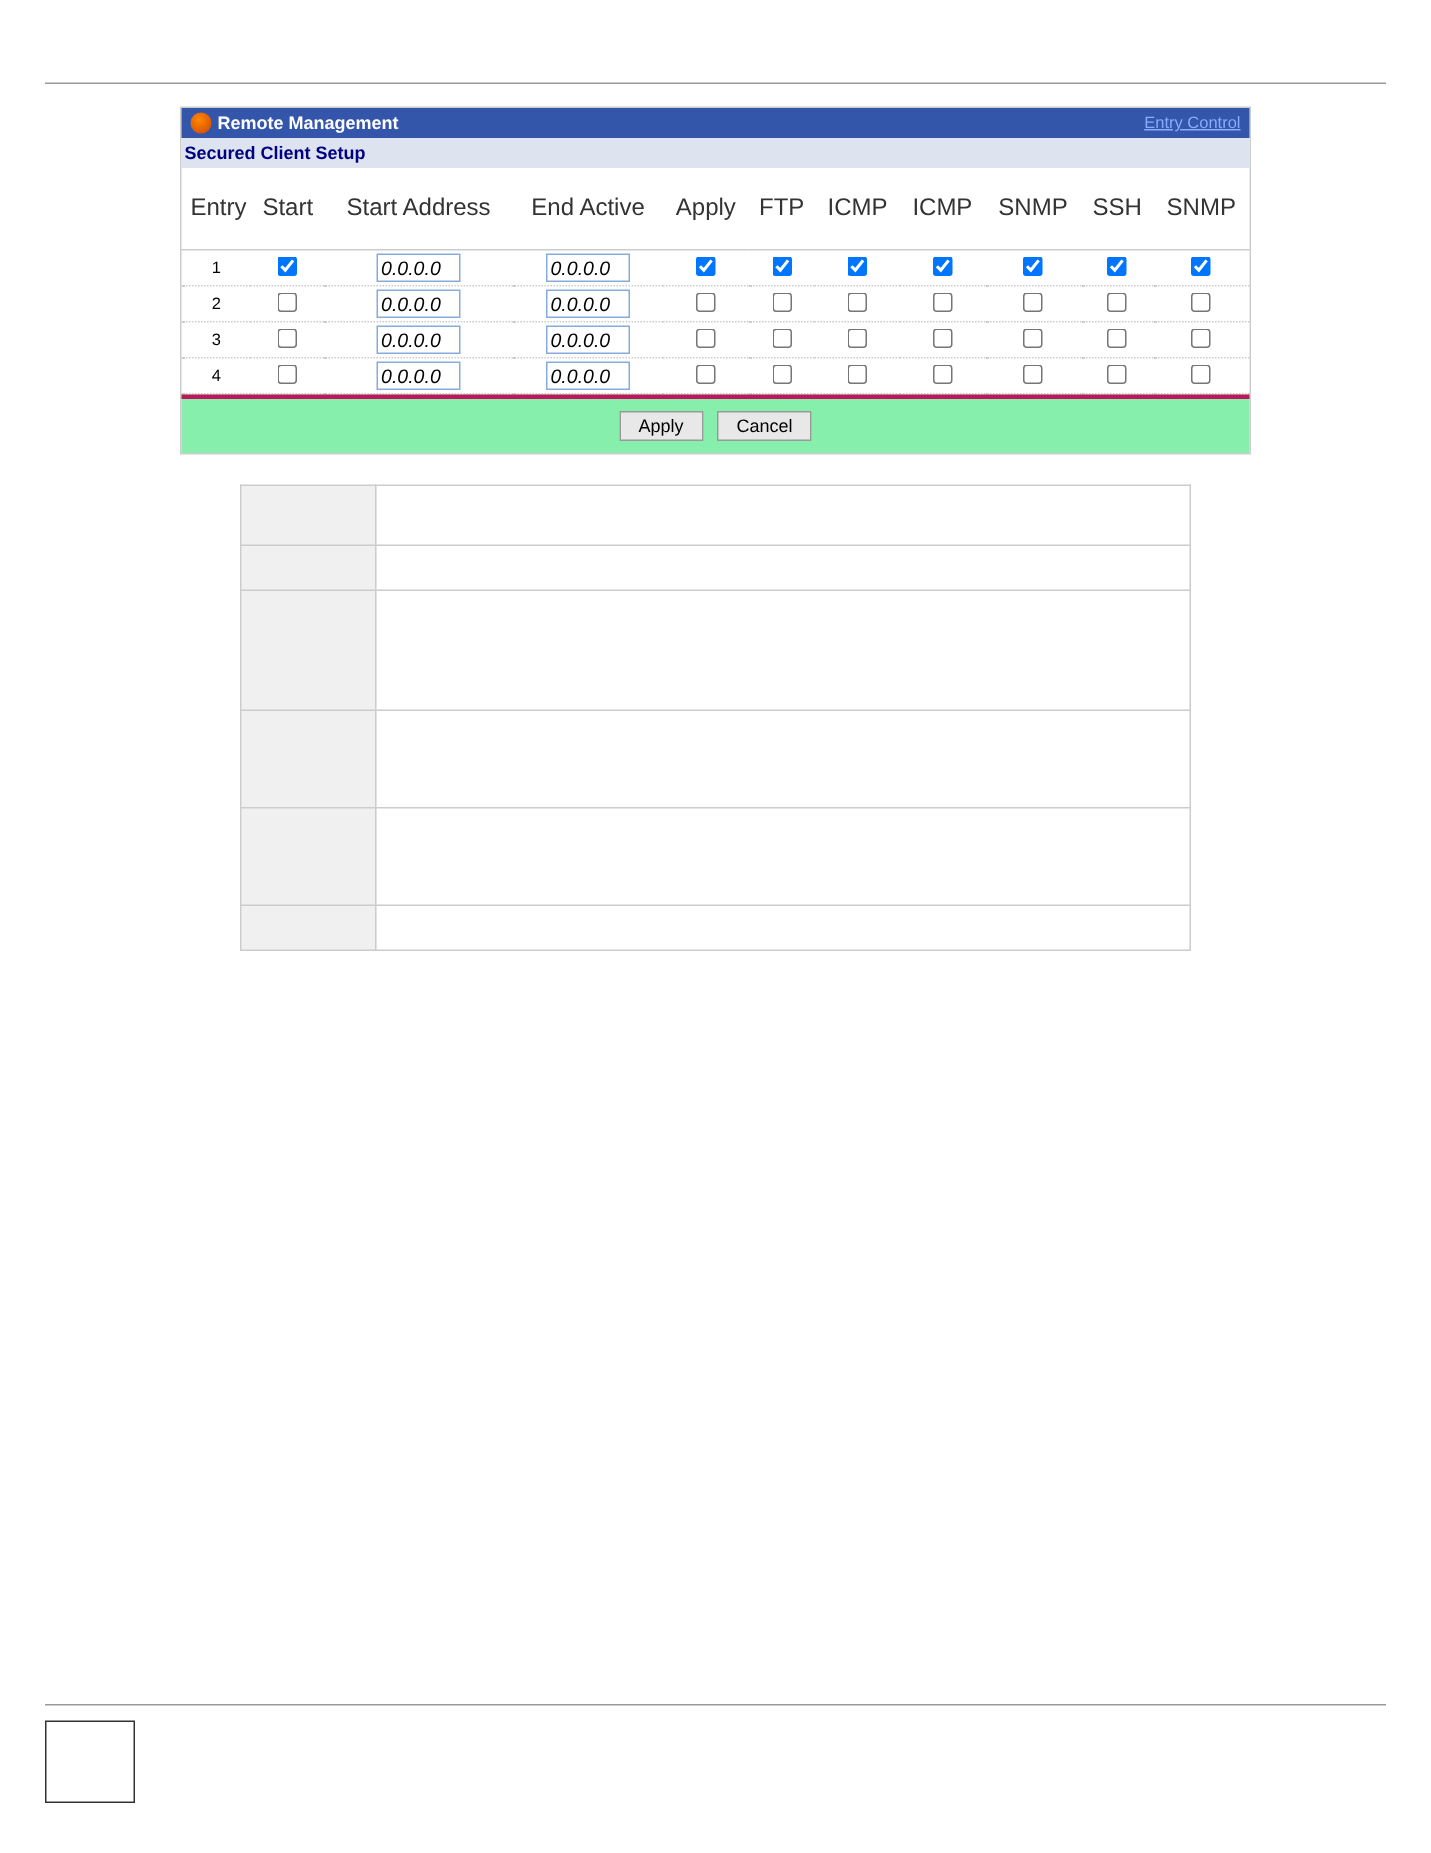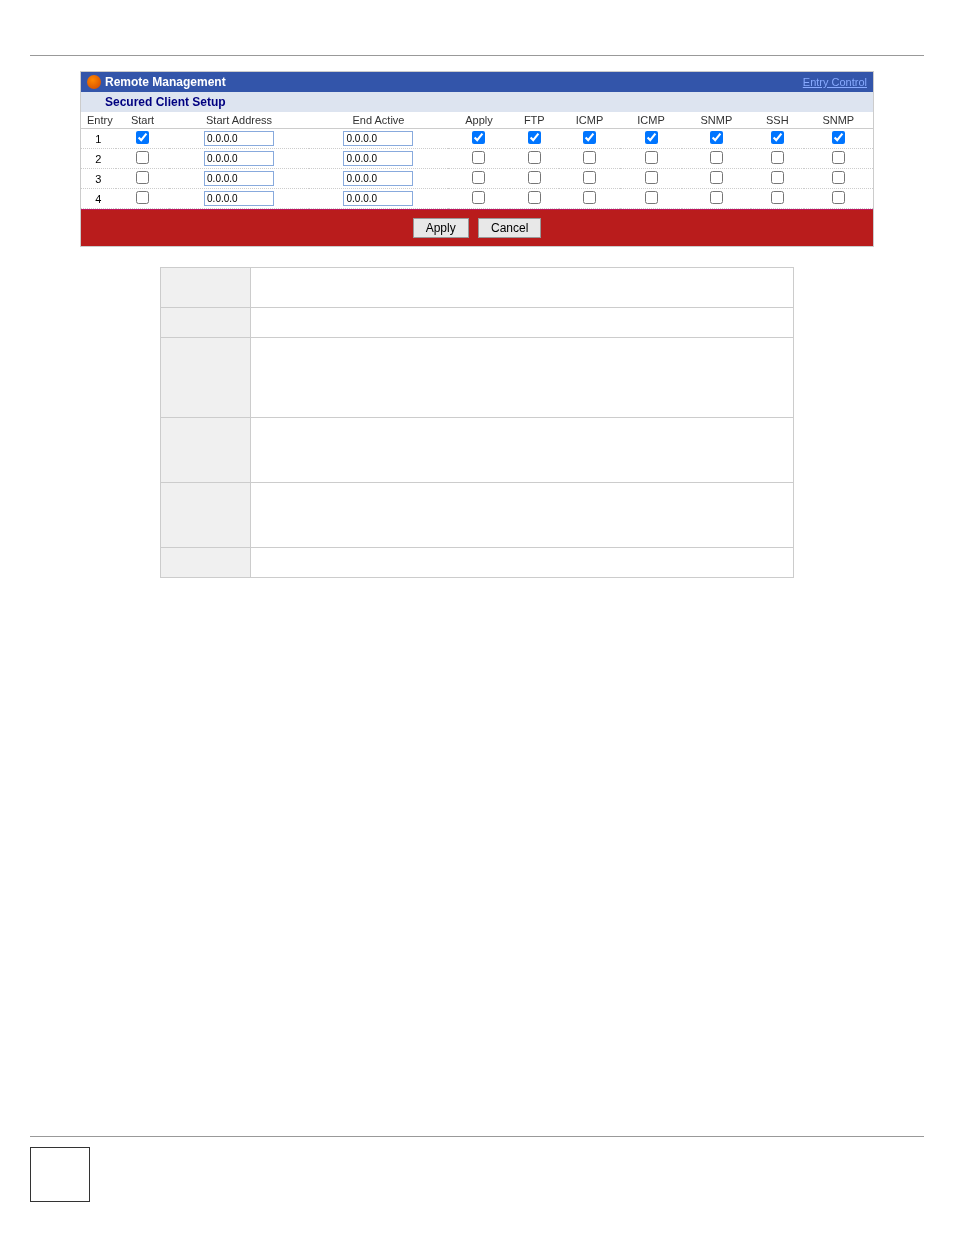--- a/index.html
+++ b/index.html
@@ -15,21 +15,21 @@
 
     
     .top-rule {
       border: none;
       border-top: 1px solid #999;
       margin: 55px 30px 15px 30px;
     }
 
     
     .rm-panel {
-      margin: 0 80px;
+      margin: 0 120px;
       border: 1px solid #ccc;
       background: #fff;
     }
 
     .rm-header {
       background: #3355aa;
       display: flex;
       align-items: center;
       justify-content: space-between;
       padding: 3px 6px;
@@ -57,38 +57,38 @@
 
     .rm-access-control {
       color: #88aaff;
       font-size: 11px;
       text-decoration: underline;
       cursor: pointer;
     }
 
     .rm-subheader {
       background: #dde4f0;
-      padding: 3px 24px;
+      padding: 3px 2px;
       font-weight: bold;
       font-size: 12px;
       color: #000080;
     }
 
     
     .rm-table {
       width: 100%;
       border-collapse: collapse;
       padding: 0 4px;
     }
 
     .rm-table th {
-      font-size: 11px;
+      font-size: 16px;
       font-weight: normal;
       text-align: center;
-      padding: 2px 3px;
+      padding: 18px 3px;
       border-bottom: 1px solid #ccc;
       color: #333;
     }
 
     .rm-table th.left-align {
       text-align: left;
       padding-left: 6px;
     }
 
     .rm-table td {
@@ -97,38 +97,39 @@
       border-bottom: 1px dotted #ccc;
       font-size: 11px;
     }
 
     .rm-table td.entry-num {
       text-align: center;
       width: 30px;
     }
 
     .rm-table input[type="text"] {
-      width: 70px;
+      width: 56px;
       border: 1px solid #88aadd;
-      font-size: 10px;
+      font-size: 13px;
       padding: 1px 2px;
       color: #000;
+      font-style: italic;
     }
 
     .rm-table input[type="checkbox"] {
       width: 13px;
       height: 13px;
       cursor: pointer;
     }
 
     .rm-buttons {
       text-align: center;
       padding: 8px;
-      background: #b91c1c;
-      border-top: 1px solid #be185d;
+      background: #86efac;
+      border-top: 3px solid #be185d;
     }
 
     .rm-buttons button {
       padding: 2px 12px;
       font-size: 12px;
       margin: 0 3px;
       cursor: pointer;
       border: 1px solid #999;
       background: #e8e8e8;
     }

